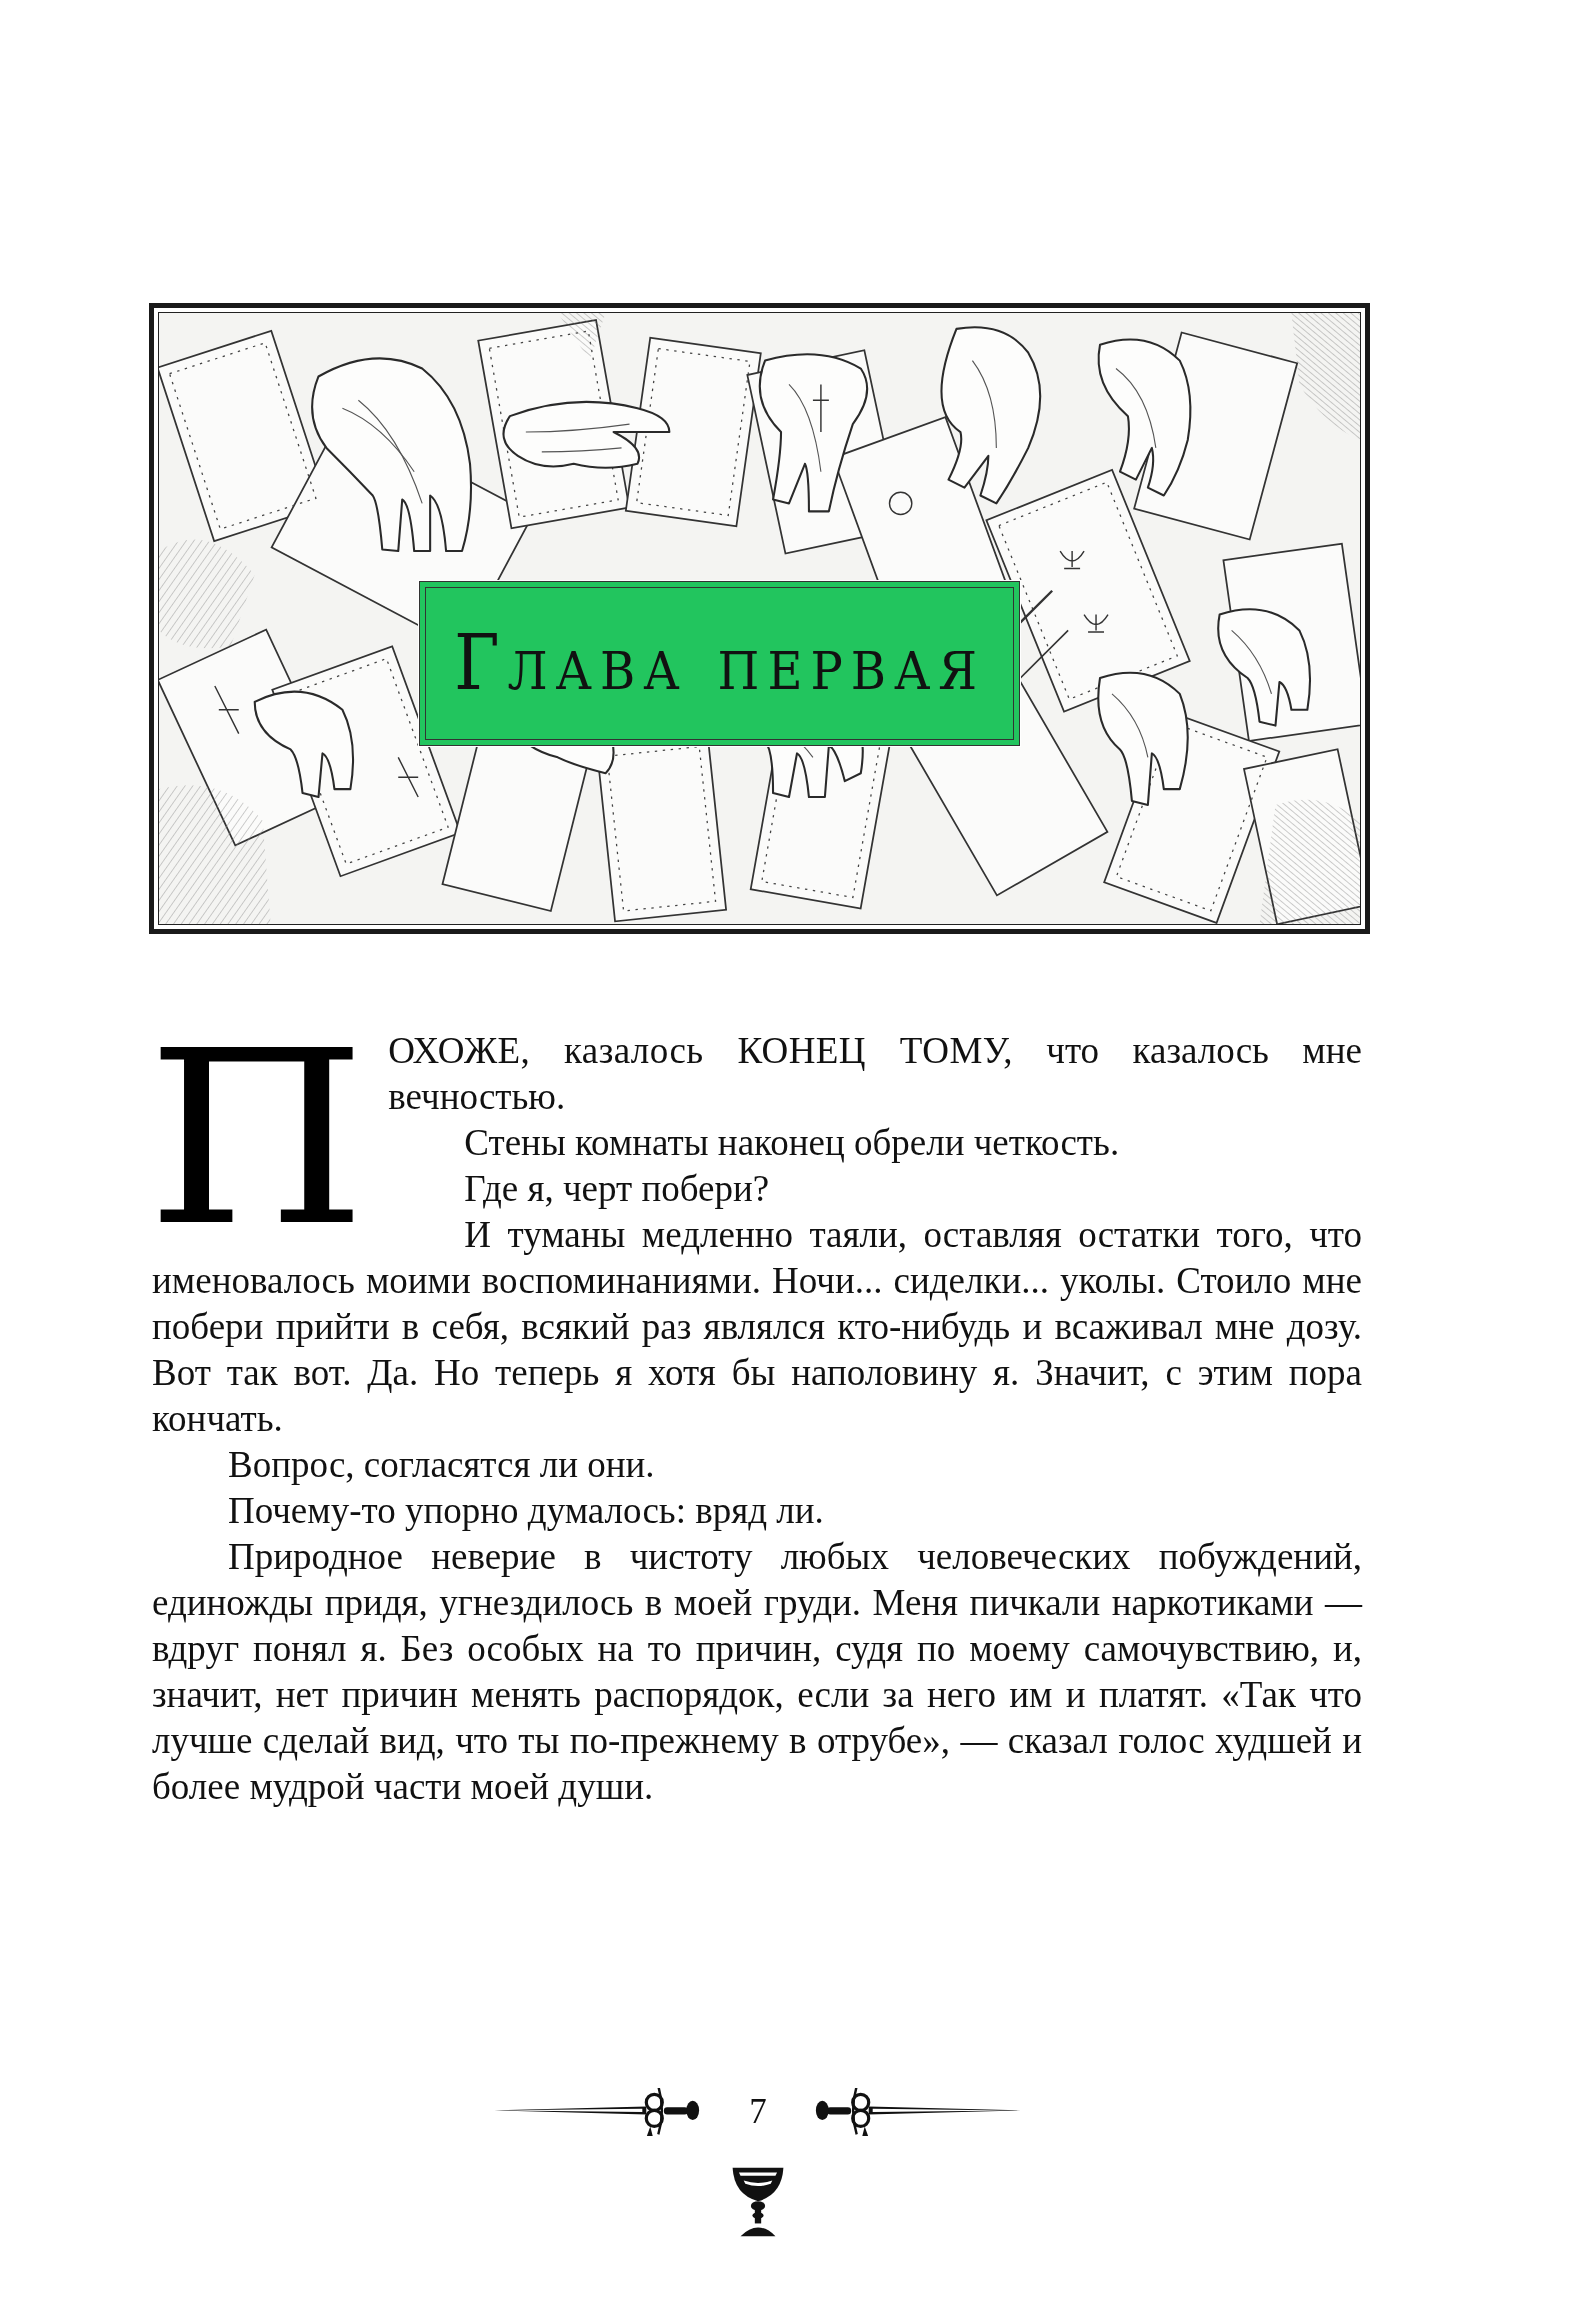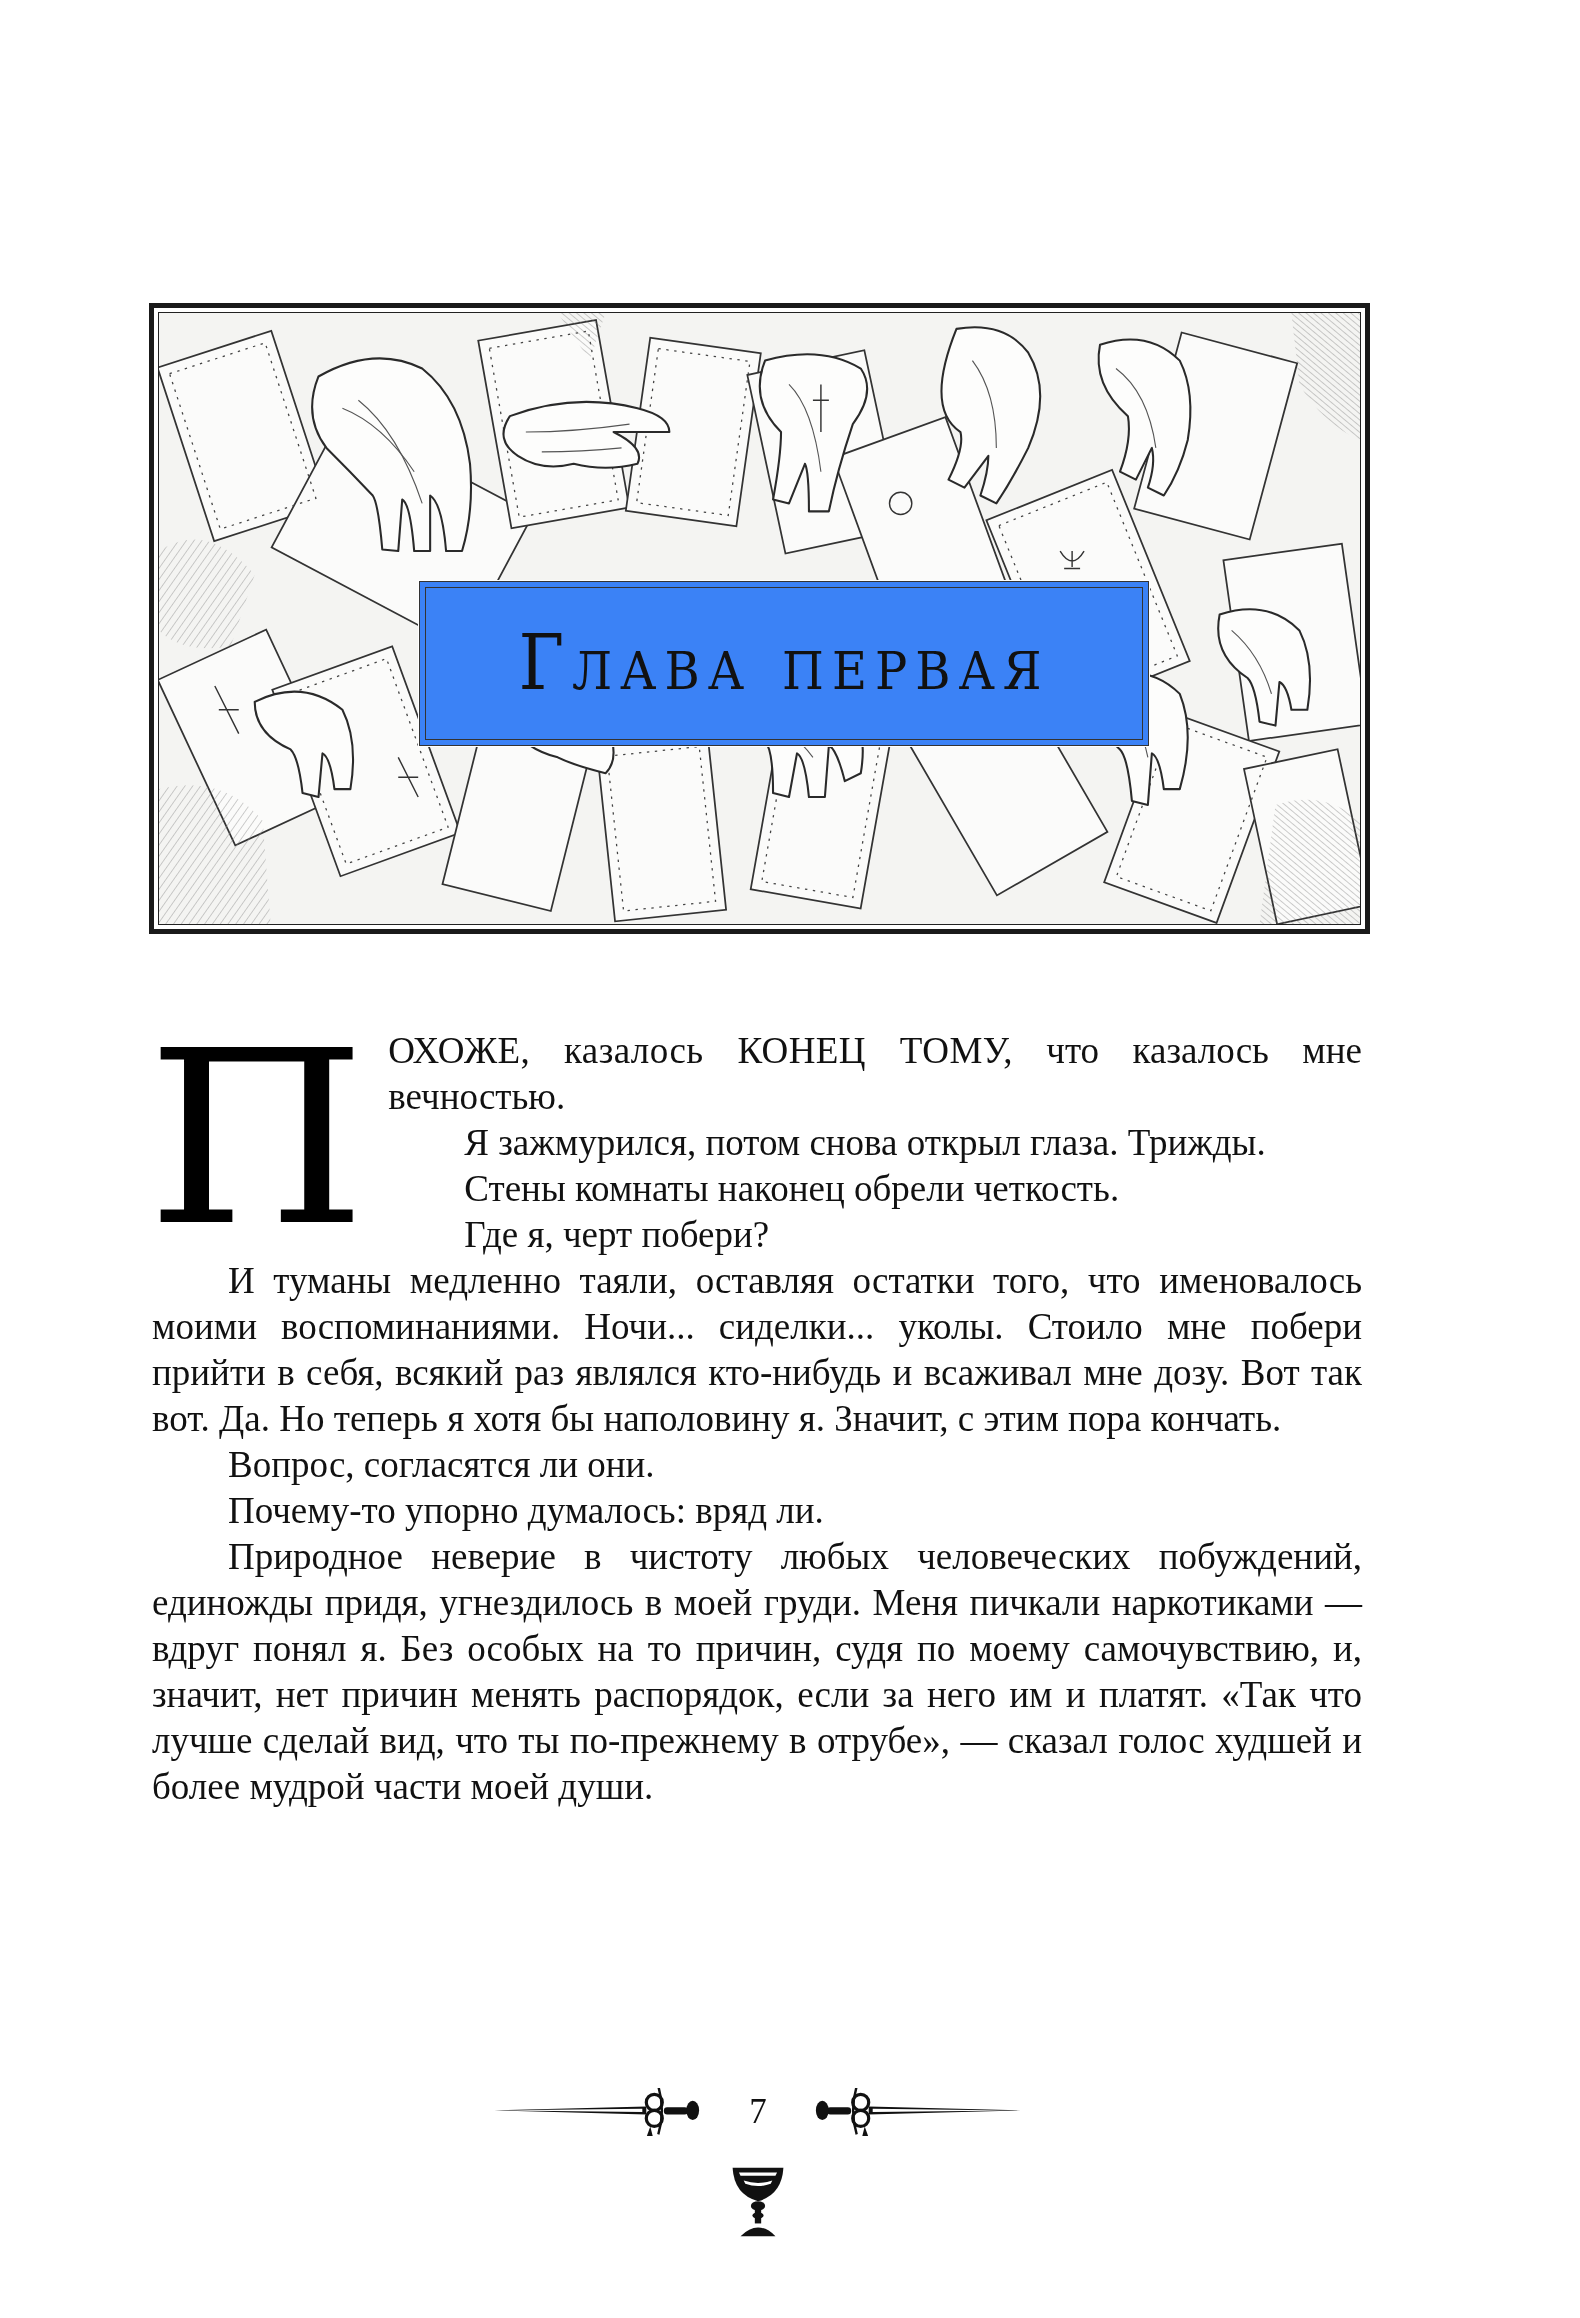--- a/index.html
+++ b/index.html
@@ -7,22 +7,22 @@
          font-family: "Liberation Serif", "DejaVu Serif", serif; color: #111; }
   .page { position: absolute; inset: 0; }
 
   
   .frame { position: absolute; left: 149px; top: 303px; width: 1221px; height: 631px;
            box-sizing: border-box; border: 5.6px solid #1a1a1a; background: #fff; }
   .frame-inner { position: absolute; left: 4px; top: 4px; right: 4px; bottom: 4px;
            border: 1.6px solid #222; overflow: hidden; background: #f6f6f4; }
   .frame-inner svg { position: absolute; left: 0; top: 0; width: 100%; height: 100%; }
 
-  .title-box { position: absolute; left: 260px; top: 268px; width: 730px; height: 165px;
-           box-sizing: border-box; background: #3b82f6; border: 1.6px solid #333;
+  .title-box { position: absolute; left: 260px; top: 268px; width: 601px; height: 165px;
+           box-sizing: border-box; background: #22c55e; border: 1.6px solid #333;
            outline: 1.6px solid #fff; }
   .title-box::before { content: ""; position: absolute; left: 4.8px; top: 4.8px; right: 4.8px; bottom: 4.8px;
            border: 1.6px solid #333; }
   .title-text { position: absolute; left: 0; right: 0; top: 50%; transform: translateY(-50%);
            text-align: center; font-family: "DejaVu Serif", "Liberation Serif", serif;
            font-size: 69px; letter-spacing: 8px; font-variant: small-caps; color: #111;
            font-weight: normal; transform: translateY(-52%) scaleY(1.1); }
 
   
   .text { position: absolute; left: 152px; top: 1028px; width: 1210px;
@@ -143,21 +143,20 @@
       <div class="title-box">
         <div class="title-text">Глава первая</div>
       </div>
     </div>
   </div>
 
   <div class="text">
     <p class="first">
       <span class="dropcap">П</span><span class="lead-caps">ОХОЖЕ, казалось КОНЕЦ ТОМУ,</span><span> что казалось мне вечностью.</span>
     </p>
-    <p>Я зажмурился, потом снова открыл глаза. Трижды.</p>
     <p>Стены комнаты наконец обрели четкость.</p>
     <p>Где я, черт побери?</p>
     <p>И туманы медленно таяли, оставляя остатки того, что именовалось моими воспоминаниями. Ночи... сиделки... уколы. Стоило мне побери прийти в себя, всякий раз являлся кто-нибудь и всаживал мне дозу. Вот так вот. Да. Но теперь я хотя бы наполовину я. Значит, с этим пора кончать.</p>
     <p>Вопрос, согласятся ли они.</p>
     <p>Почему-то упорно думалось: вряд ли.</p>
     <p>Природное неверие в чистоту любых человеческих побуждений, единожды придя, угнездилось в моей груди. Меня пичкали наркотиками — вдруг понял я. Без особых на то причин, судя по моему самочувствию, и, значит, нет причин менять распорядок, если за него им и платят. «Так что лучше сделай вид, что ты по-прежнему в отрубе», — сказал голос худшей и более мудрой части моей души.</p>
   </div>
 
   <div class="folio">
     <svg class="sword left" viewBox="0 0 258 60">

